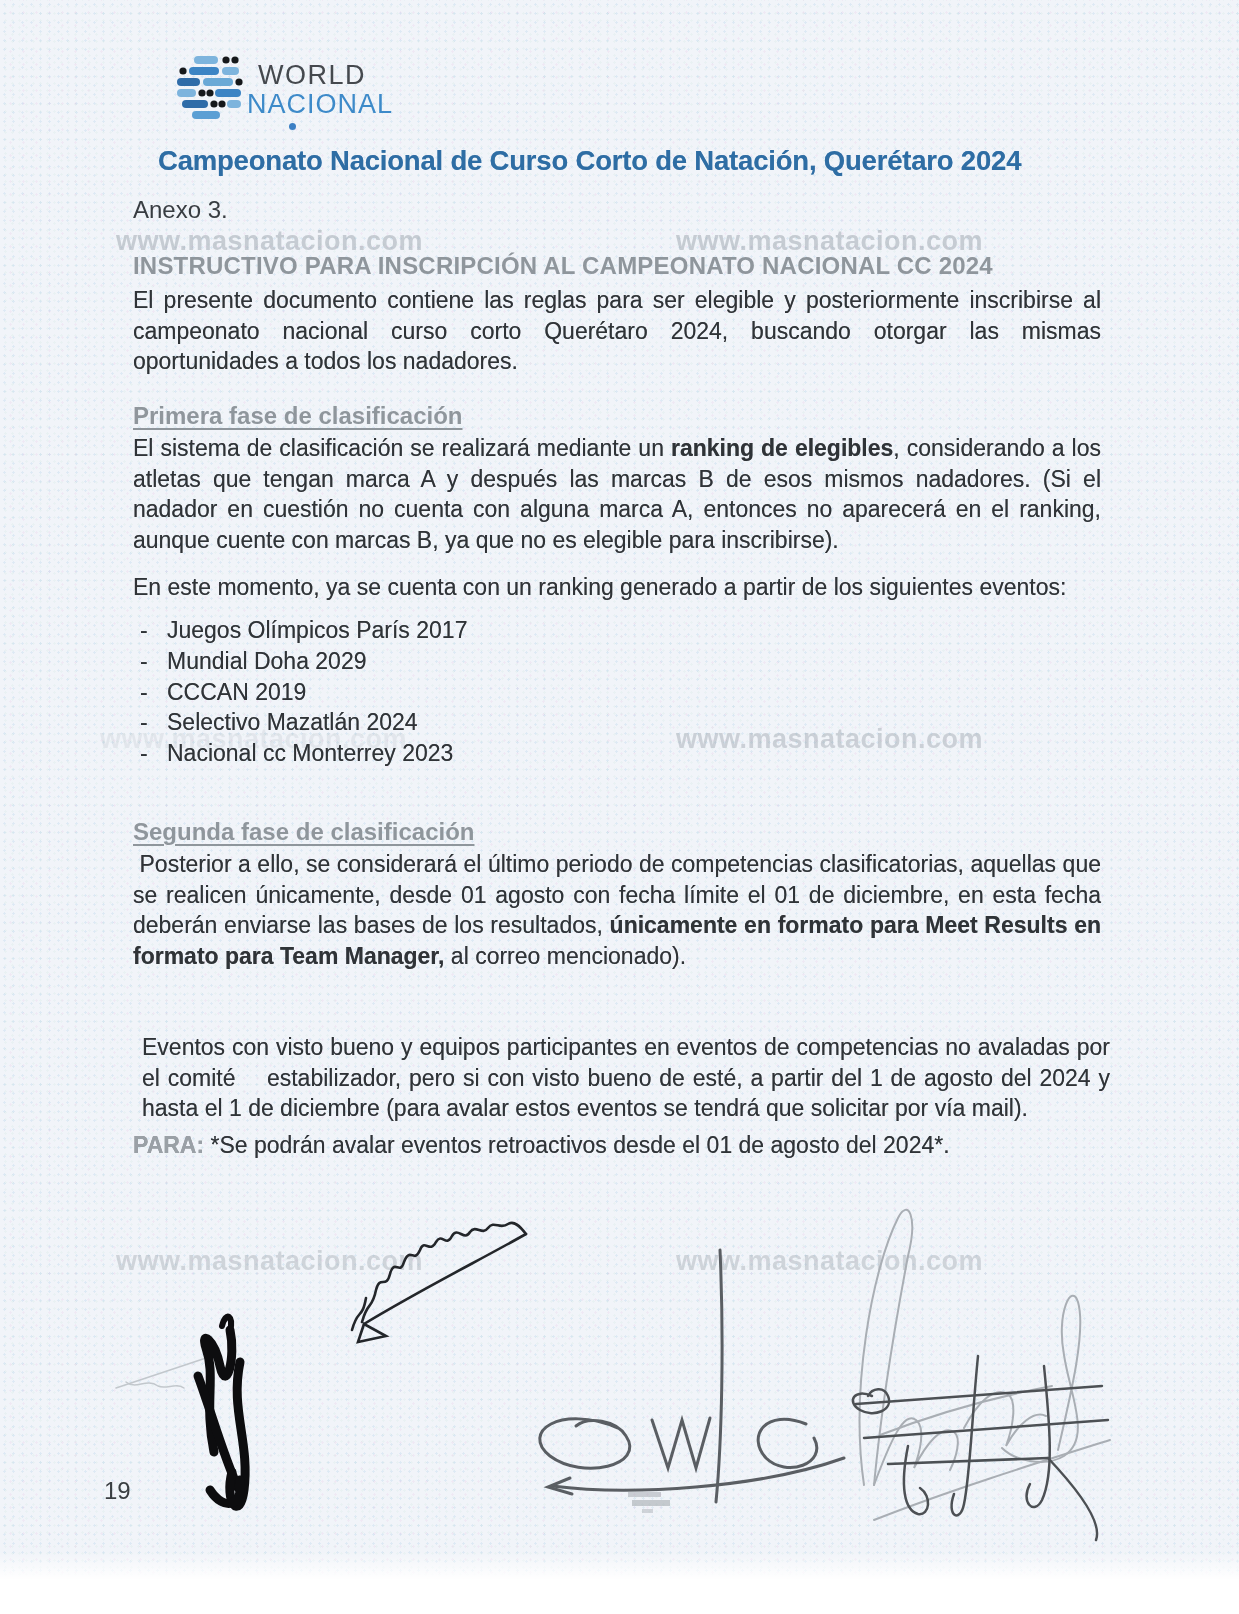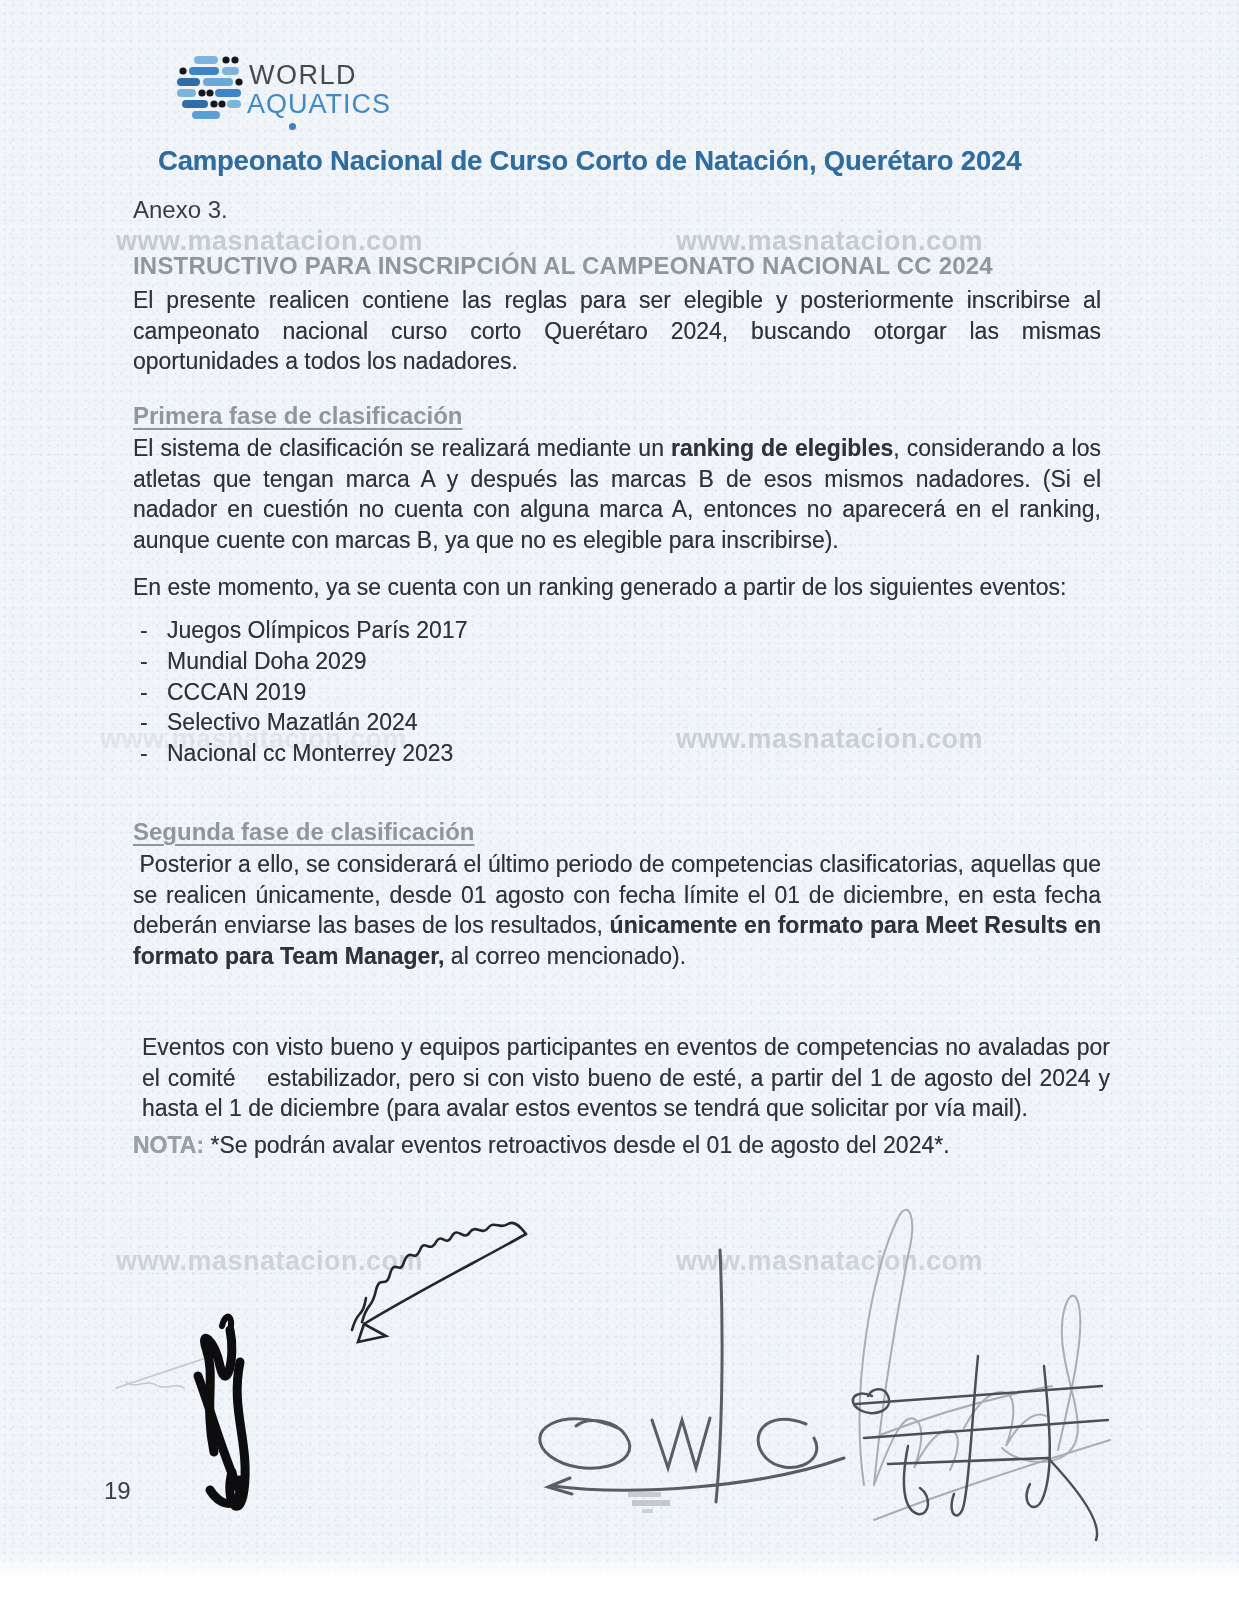--- a/index.html
+++ b/index.html
@@ -22,21 +22,21 @@
       radial-gradient(circle, rgba(140,200,180,0.08) 1px, transparent 1.4px);
     background-size:9px 9px, 13px 13px, 7px 7px;
     background-position:0 0, 4px 6px, 2px 3px;
     pointer-events:none;
     z-index:0;
   }
   .abs{position:absolute;}
   
   .logo-mark{left:176px;top:54px;z-index:2;}
   .logo-word{
-    left:249px;top:60px;z-index:2;
+    left:258px;top:60px;z-index:2;
     font-size:27px;letter-spacing:1.5px;color:#45494e;font-weight:500;
   }
   .logo-aquatics{
     left:247px;top:89px;z-index:2;
     font-size:27px;letter-spacing:1px;color:#3d8ac9;font-weight:500;
   }
   .title-dot{
     left:289px;top:123px;width:7px;height:7px;border-radius:50%;
     background:#3b7fc4;z-index:2;
   }
@@ -148,29 +148,29 @@
         <rect x="39" y="35" width="26" height="8" rx="4" fill="#3c84c4"></rect>
         <rect x="6" y="46" width="26" height="8" rx="4" fill="#2f6ca8"></rect>
         <circle cx="38" cy="50" r="3.6" fill="#15181b"></circle>
           <circle cx="46" cy="50" r="3.6" fill="#15181b"></circle>
         <rect x="51" y="46" width="14" height="8" rx="4" fill="#7db4dd"></rect>
         <rect x="16" y="57" width="28" height="8" rx="4" fill="#5b9fd4"></rect>
       </g>
     </svg>
   </div>
   <div class="abs logo-word">WORLD</div>
-  <div class="abs logo-aquatics">AQUATICS</div>
+  <div class="abs logo-aquatics">NACIONAL</div>
   <div class="abs title-dot"></div>
 
   <div class="abs doc-title">Campeonato Nacional de Curso Corto de Natación, Querétaro 2024</div>
 
   <div class="abs annex">Anexo 3.</div>
   <div class="abs doc-heading">INSTRUCTIVO PARA INSCRIPCIÓN AL CAMPEONATO NACIONAL CC 2024</div>
 
-  <div class="abs body-par p-intro">El presente realicen contiene las reglas para ser elegible y posteriormente inscribirse al campeonato nacional curso corto Querétaro 2024, buscando otorgar las mismas oportunidades a todos los nadadores.</div>
+  <div class="abs body-par p-intro">El presente documento contiene las reglas para ser elegible y posteriormente inscribirse al campeonato nacional curso corto Querétaro 2024, buscando otorgar las mismas oportunidades a todos los nadadores.</div>
 
   <div class="abs sec-title s1-title">Primera fase de clasificación</div>
   <div class="abs body-par p-s1"><span>El sistema de clasificación se realizará mediante un </span><span class="bold">ranking de elegibles</span><span>, considerando a los atletas que tengan marca A y después las marcas B de esos mismos nadadores. (Si el nadador en cuestión no cuenta con alguna marca A, entonces no aparecerá en el ranking, aunque cuente con marcas B, ya que no es elegible para inscribirse).</span></div>
   <div class="abs body-par p-ranking">En este momento, ya se cuenta con un ranking generado a partir de los siguientes eventos:</div>
 
   <div class="abs event-list">
     <div class="event-row">
         <span class="event-dash">-</span>
         <span>Juegos Olímpicos París 2017</span>
       </div>
@@ -189,21 +189,21 @@
     <div class="event-row">
         <span class="event-dash">-</span>
         <span>Nacional cc Monterrey 2023</span>
       </div>
   </div>
 
   <div class="abs sec-title s2-title">Segunda fase de clasificación</div>
   <div class="abs body-par p-s2a"><span>&nbsp;Posterior a ello, se considerará el último periodo de competencias clasificatorias, aquellas que se realicen únicamente, desde 01 agosto con fecha límite el 01 de diciembre, en esta fecha deberán enviarse las bases de los resultados, </span><span class="bold">únicamente en formato para Meet Results en formato para Team Manager,</span><span> al correo mencionado).</span></div>
   <div class="abs body-par p-s2b">Eventos con visto bueno y equipos participantes en eventos de competencias no avaladas por el comité &nbsp;&nbsp; estabilizador, pero si con visto bueno de esté, a partir del 1 de agosto del 2024 y hasta el 1 de diciembre (para avalar estos eventos se tendrá que solicitar por vía mail).</div>
 
-  <div class="abs body-par p-note"><span class="note-label">NOTA:</span><span>&nbsp;*Se podrán avalar eventos retroactivos desde el 01 de agosto del 2024*.</span></div>
+  <div class="abs body-par p-note"><span class="note-label">PARA:</span><span>&nbsp;*Se podrán avalar eventos retroactivos desde el 01 de agosto del 2024*.</span></div>
 
   <svg class="abs sig-layer" width="1239" height="424" viewBox="0 0 1239 424" fill="none">
 
     <g stroke="#c2c7cc" stroke-width="1.5" stroke-linecap="round">
       <path d="M116,198 L218,164"></path>
       <path d="M126,192 C136,200 146,188 158,196 C166,200 176,192 184,198"></path>
     </g>
 
     <g stroke="#0d0d0f" stroke-width="9" stroke-linecap="round">
       <path d="M214,262 C204,214 216,186 206,158 C200,140 214,148 220,176 C226,204 236,168 230,140"></path>

